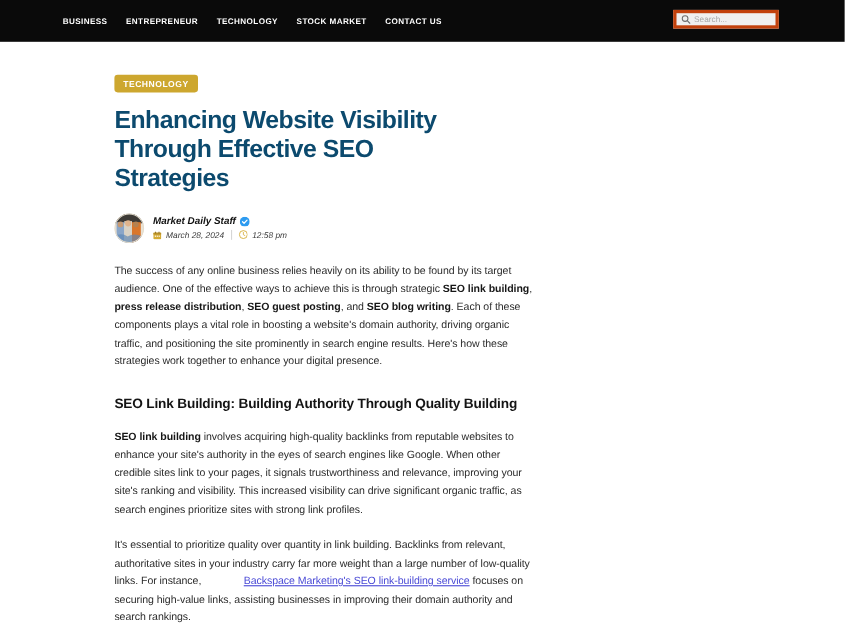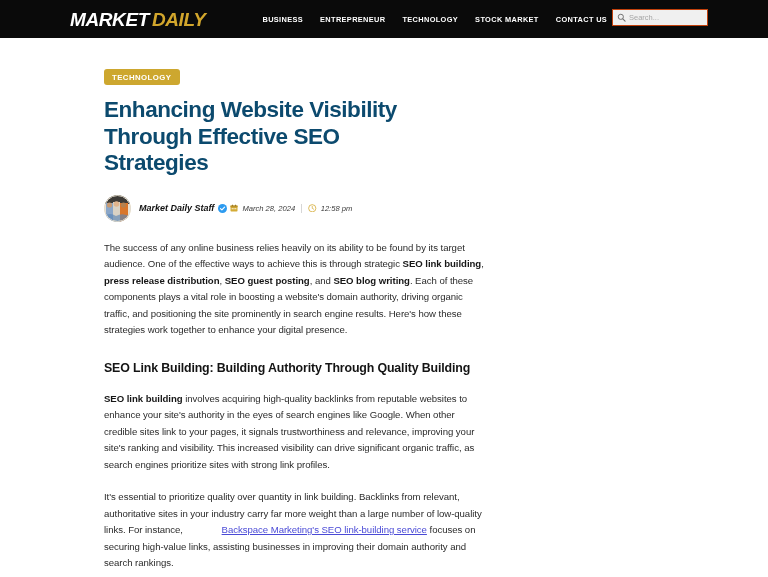--- a/index.html
+++ b/index.html
@@ -57,21 +57,21 @@
     text-decoration: none;
   }
 
   .search-wrap {
     position: absolute;
     right: 60px;
     top: 9px;
     width: 96px;
     height: 17px;
     background: #f0f0f0;
-    border: 1px solid #c2410c;
+    border: 3px solid #c2410c;
     display: flex;
     align-items: center;
     padding: 0 4px;
     gap: 3px;
   }
   .search-icon { flex: 0 0 auto; display: block; }
   .search-input {
     border: none;
     outline: none;
     background: transparent;
@@ -125,21 +125,21 @@
   .avatar {
     width: 27px;
     height: 27px;
     border-radius: 50%;
     overflow: hidden;
     flex: 0 0 auto;
     background: #f0e7d6;
     position: relative;
     cursor: pointer;
   }
-  .byline-text { display: flex; flex-direction: row; gap: 3px; }
+  .byline-text { display: flex; flex-direction: column; gap: 3px; }
   .author-row { display: flex; align-items: center; gap: 4px; }
   .author-name {
     font-size: 9px;
     font-weight: 700;
     font-style: italic;
     color: #111111;
     cursor: pointer;
   }
   .verified { display: block; }
   .meta-row {
@@ -177,23 +177,20 @@
     letter-spacing: -0.15px;
   }
 
   .lead-in { margin-top: 18px; }
 </style>
 </head>
 <body>
 
 <header class="site-header">
 
-  <div class="logo">
-    <span class="logo-market">MARKET</span><span class="logo-daily">DAILY</span>
-  </div>
 
   <nav class="main-nav">
     <a class="nav-item">BUSINESS</a>
     <a class="nav-item">ENTREPRENEUR</a>
     <a class="nav-item">TECHNOLOGY</a>
     <a class="nav-item">STOCK MARKET</a>
     <a class="nav-item">CONTACT US</a>
   </nav>
 
   <div class="search-wrap">

